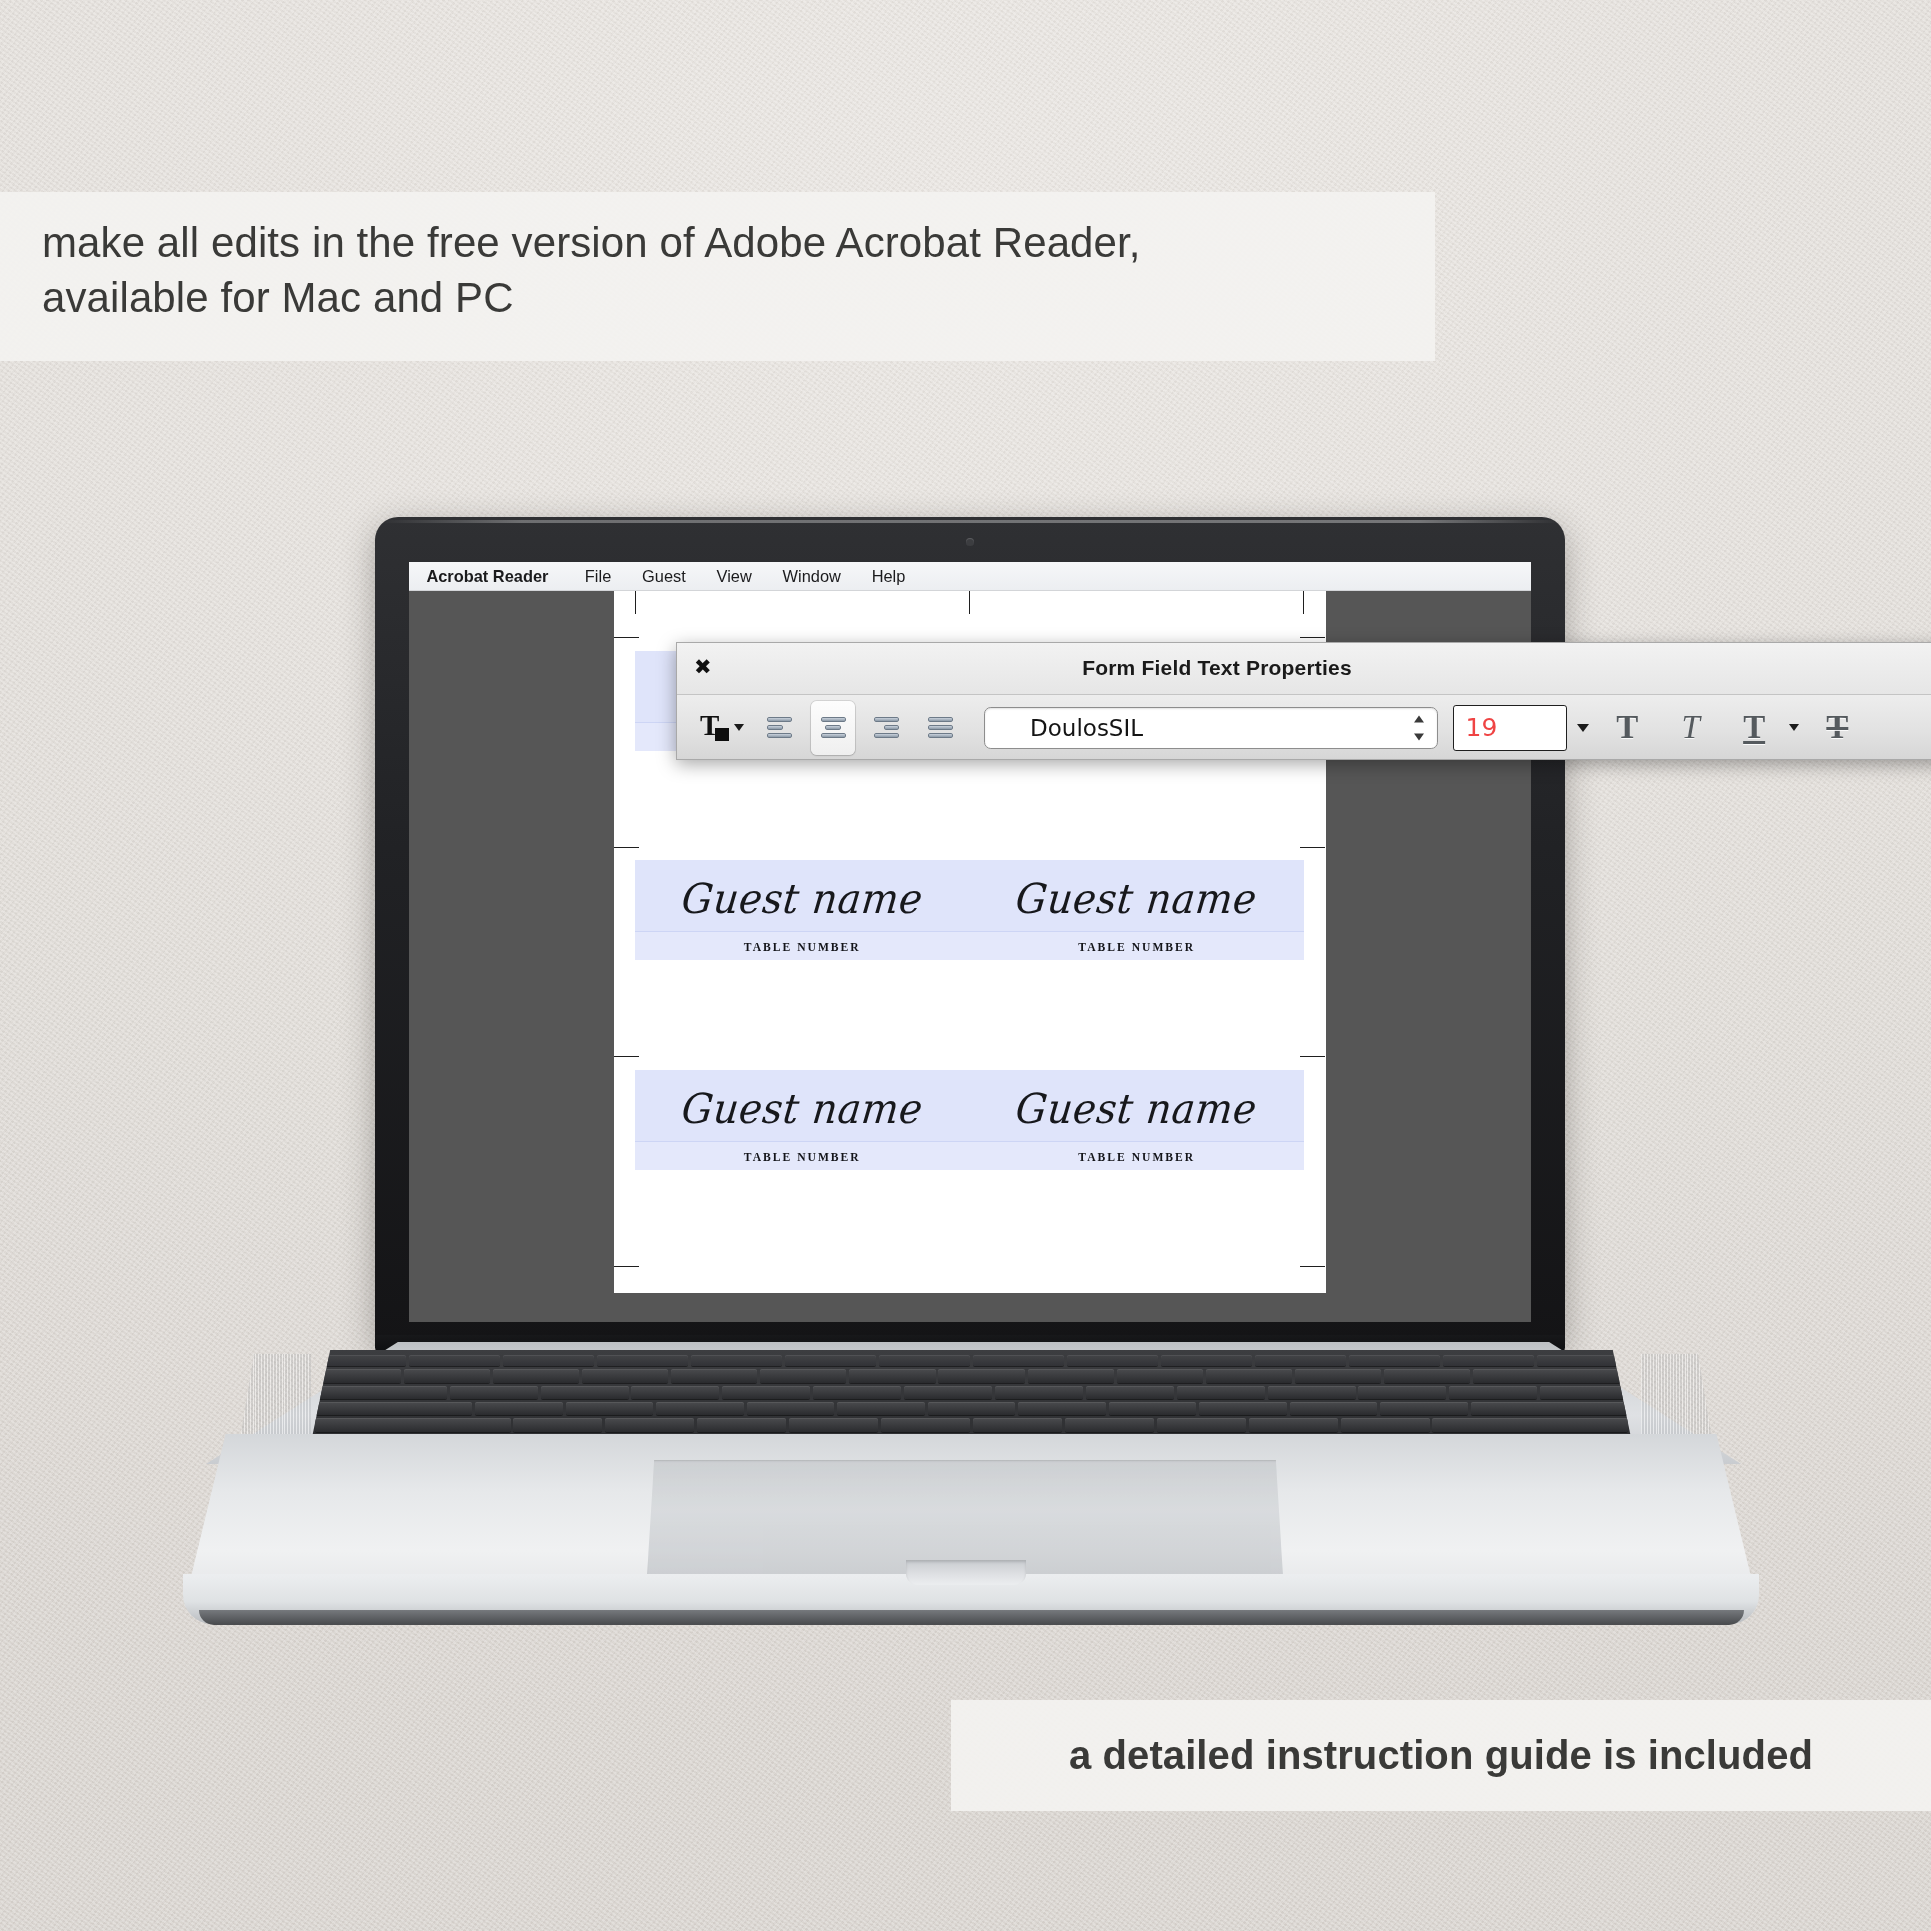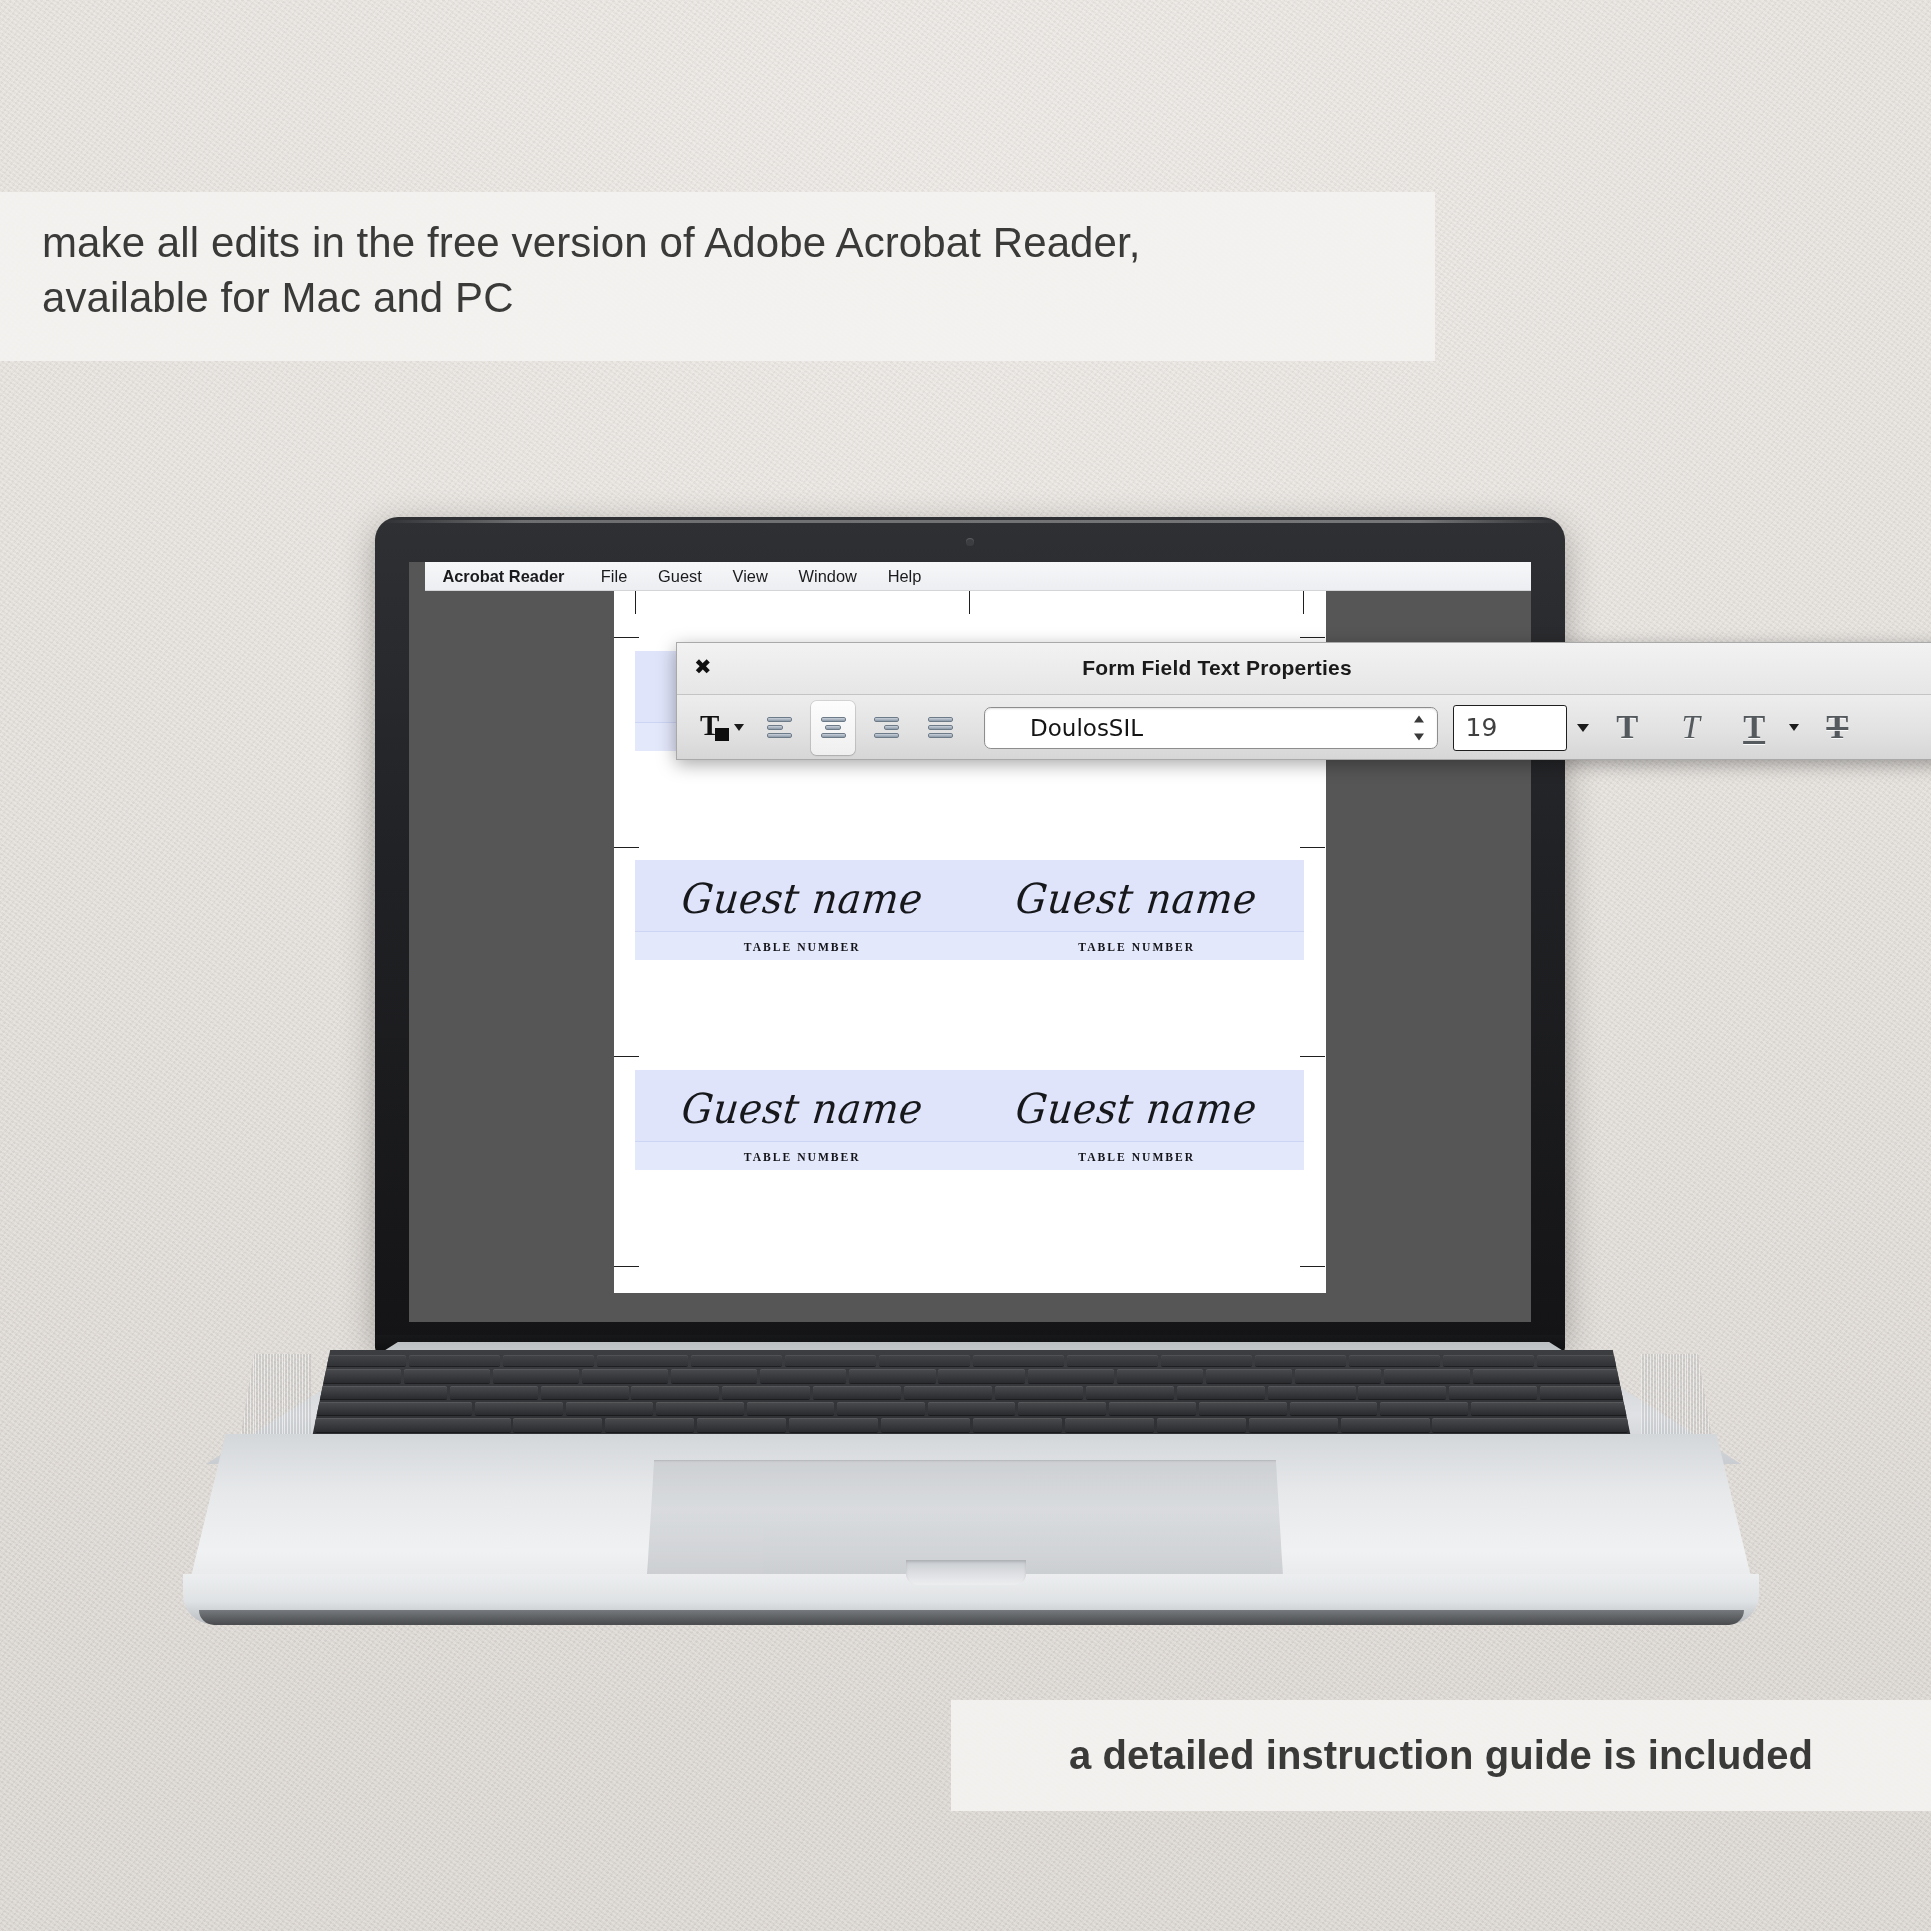--- a/index.html
+++ b/index.html
@@ -89,21 +89,21 @@
   
   #screen {
     position: absolute;
     left: 34px; top: 45px; width: 1122px; height: 760px;
     background: #565656;
     overflow: hidden;
   }
 
   
   #menubar {
-    position: absolute; left: 16px; top: 0; width: 100%; height: 29px;
+    position: absolute; left: 0; top: 0; width: 100%; height: 29px;
     background: linear-gradient(180deg,#f6f7f9 0%, #eceef1 100%);
     border-bottom: 1px solid #d3d5d8;
     display: flex; align-items: center;
     padding-left: 17.4px; gap: 0;
   }
   .menu-item {
     font-size: 16.4px; color: #1b1b1d; padding: 0 15.4px; line-height: 29px;
     white-space: nowrap;
   }
   .menu-item.app { font-weight: 700; padding-left: 0; padding-right: 21px; }
@@ -235,21 +235,21 @@
   #font-combo .stepper s { display: block; width: 0; height: 0; border-left: 5.8px solid transparent; border-right: 5.8px solid transparent; }
   #font-combo .stepper s.up   { border-bottom: 7.7px solid #3a3a3a; }
   #font-combo .stepper s.down { border-top: 7.7px solid #3a3a3a; }
 
   
   #size-field {
     width: 114px; height: 46px; margin-left: 15.4px;
     background: #fff; border: 1.9px solid #1f1f1f; border-radius: 2.9px;
     display: flex; align-items: center;
   }
-  #size-field .val { padding-left: 11.6px; font-size: 25px; color: #404040; font-family: "DejaVu Sans", sans-serif; }
+  #size-field .val { padding-left: 11.6px; font-size: 25px; color: #ef4444; font-family: "DejaVu Sans", sans-serif; }
   #size-caret { margin-left: 9.7px; width: 0; height: 0; border-left: 6.8px solid transparent; border-right: 6.8px solid transparent; border-top: 8.7px solid #1b1b1b; }
 
   
   .style-btn {
     width: 50px; height: 54px; margin-left: 13.5px;
     display: flex; align-items: center; justify-content: center;
     font-family: "Liberation Serif", serif; font-size: 33px; color: #555a5e;
     font-weight: 700; cursor: pointer; position: relative;
     text-shadow: 0 1px 0 rgba(255,255,255,.85);
   }

